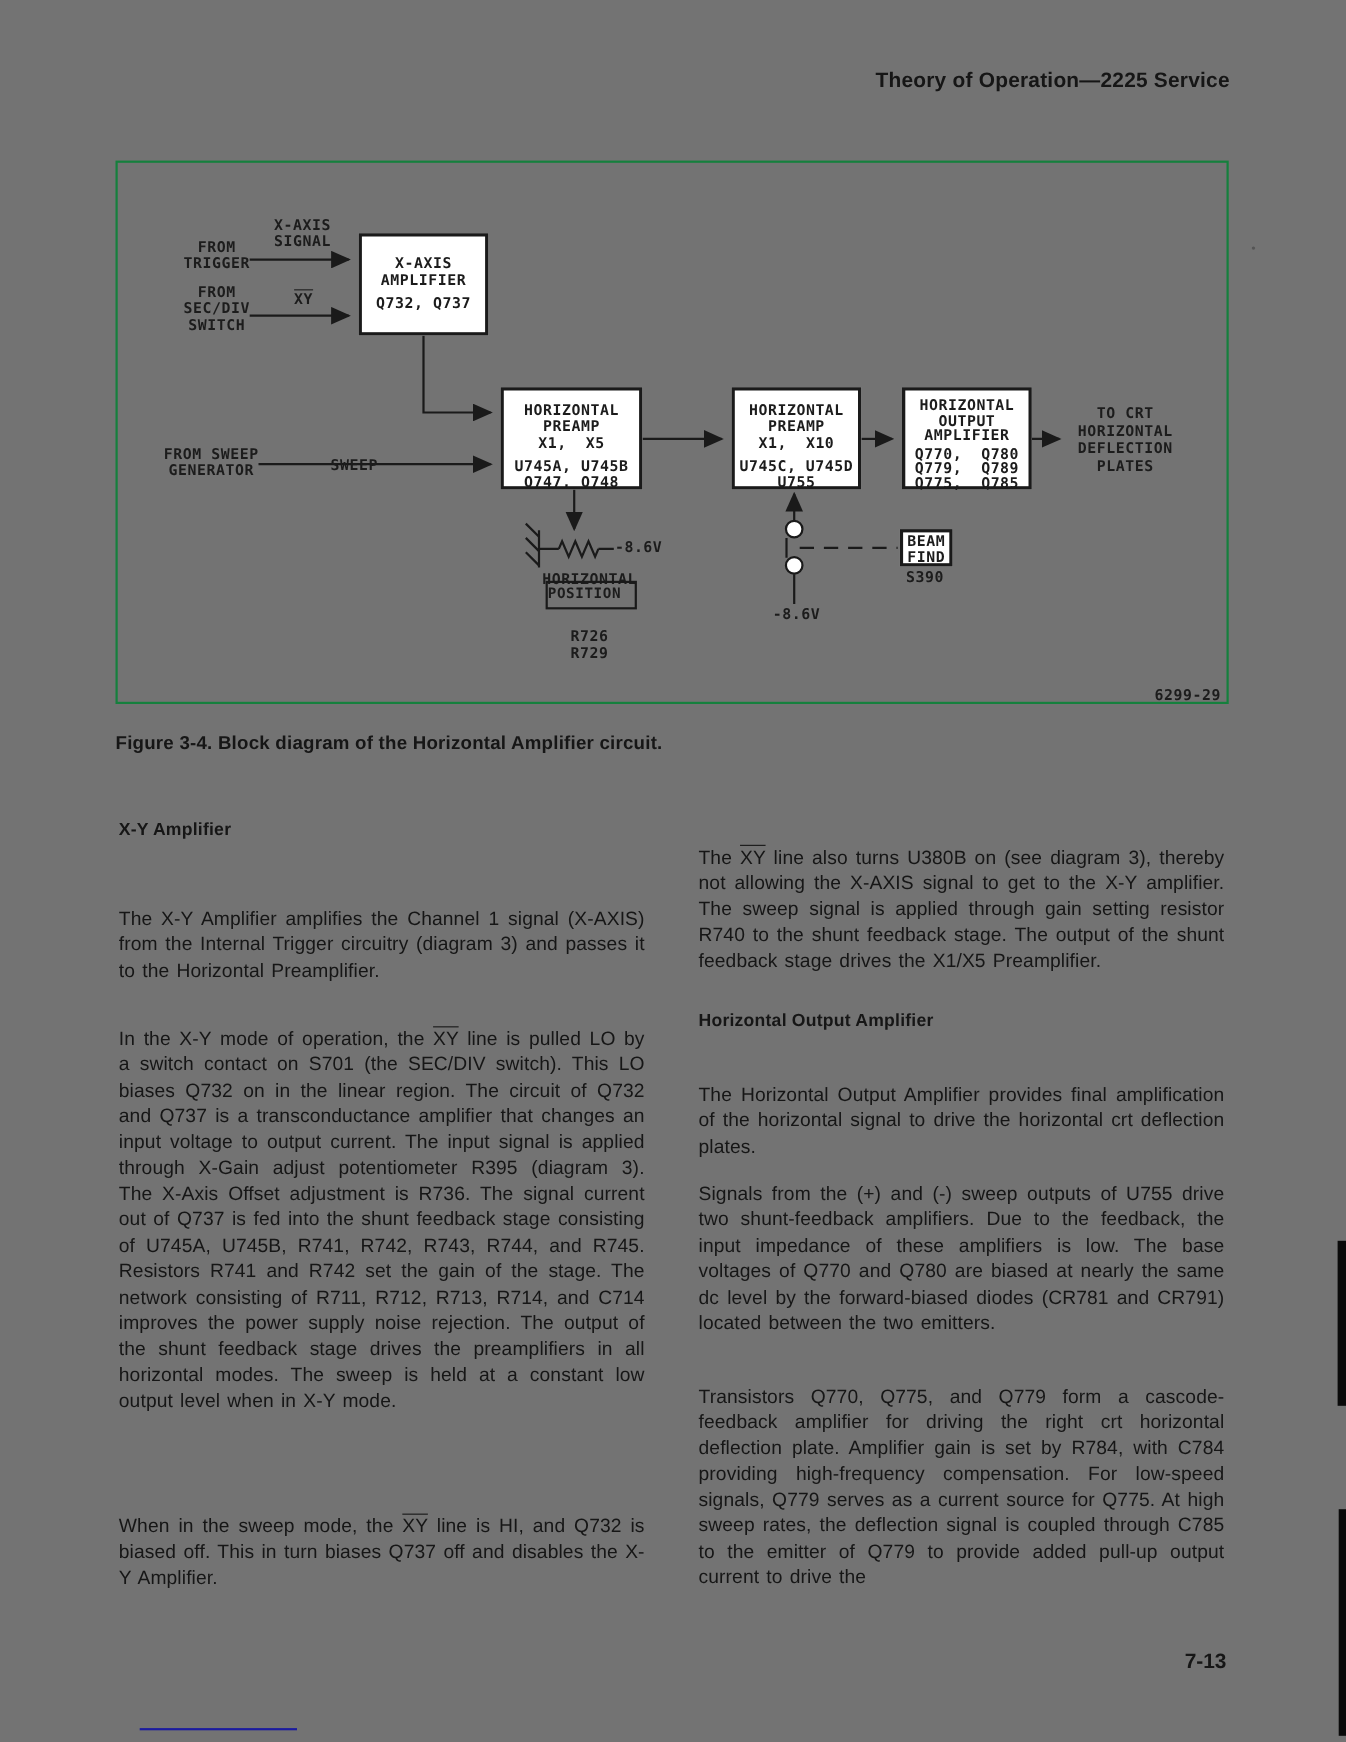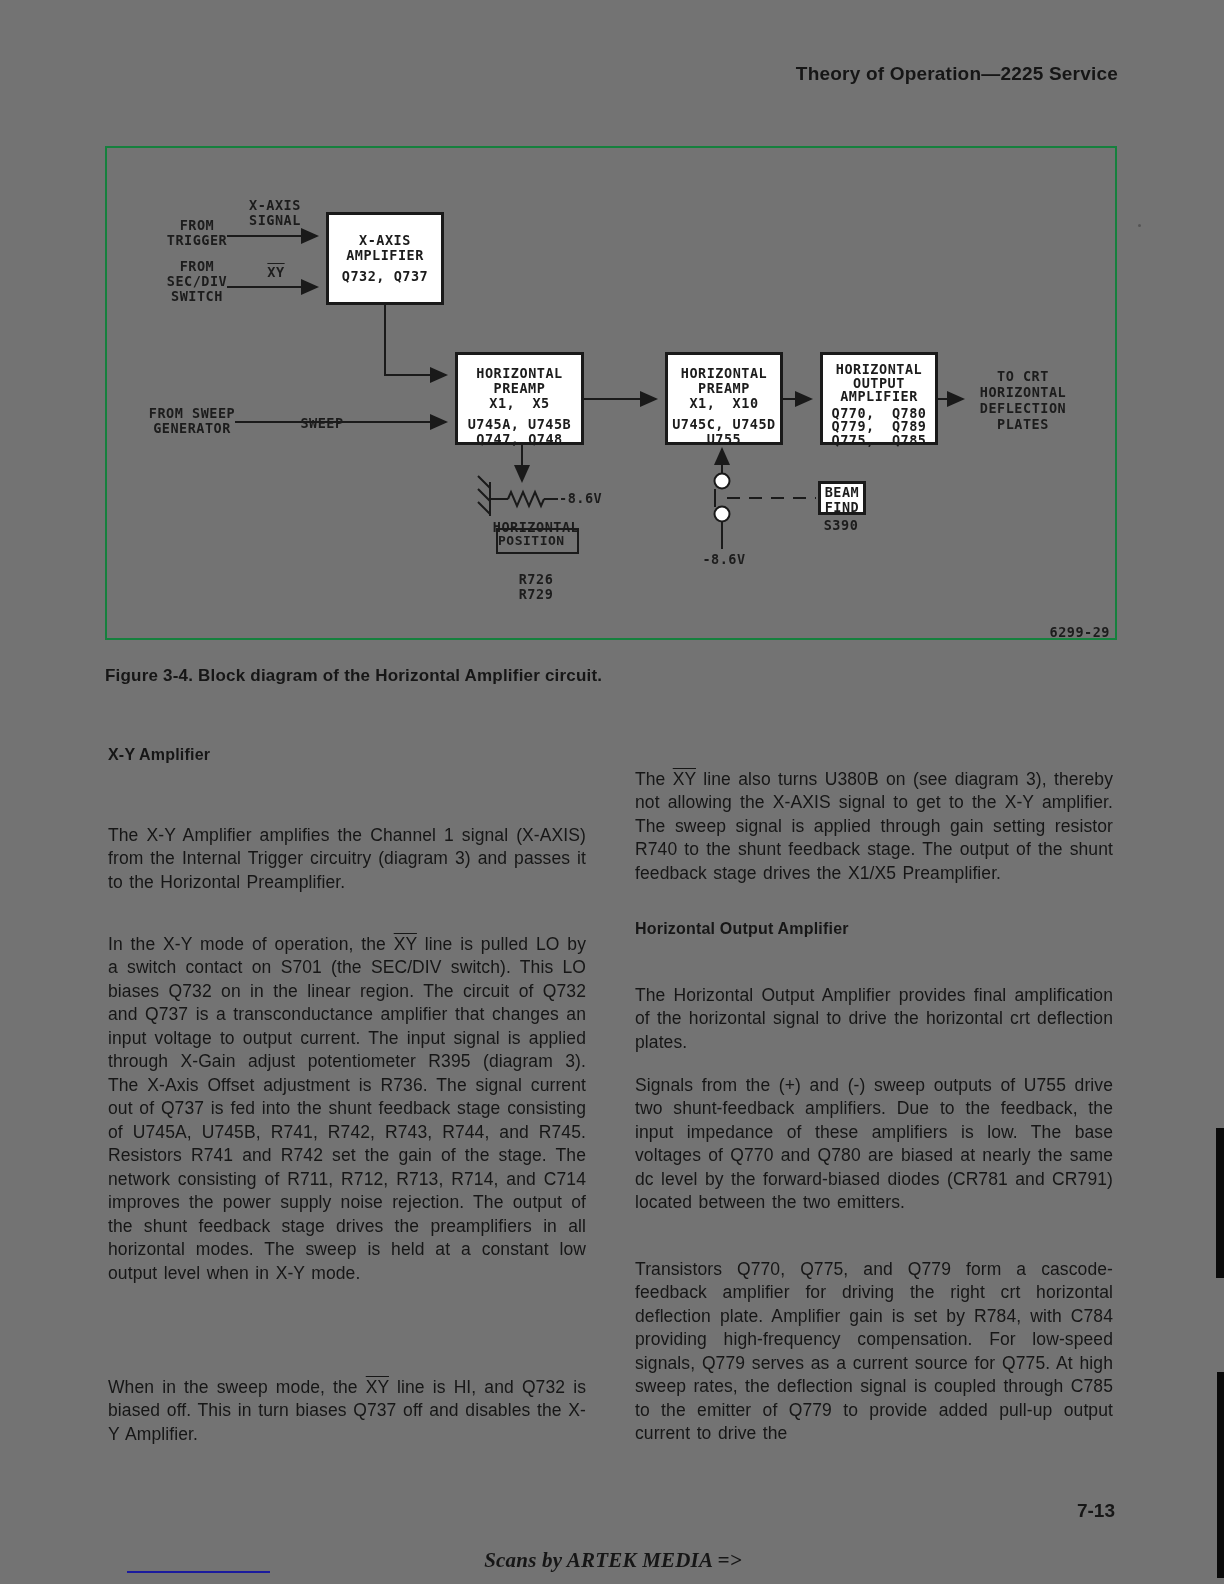--- a/index.html
+++ b/index.html
@@ -215,17 +215,16 @@
 
   <div class="h2 rh">Horizontal Output Amplifier</div>
 
   <p class="para rp2"><span>The Horizontal Output Amplifier provides final amplification of the horizontal signal to drive the horizontal crt deflection plates.</span></p>
 
   <p class="para rp3"><span>Signals from the (+) and (-) sweep outputs of U755 drive two shunt-feedback amplifiers. Due to the feedback, the input impedance of these amplifiers is low. The base voltages of Q770 and Q780 are biased at nearly the same dc level by the forward-biased diodes (CR781 and CR791) located between the two emitters.</span></p>
 
   <p class="para rp4"><span>Transistors Q770, Q775, and Q779 form a cascode-feedback amplifier for driving the right crt horizontal deflection plate. Amplifier gain is set by R784, with C784 providing high-frequency compensation. For low-speed signals, Q779 serves as a current source for Q775. At high sweep rates, the deflection signal is coupled through C785 to the emitter of Q779 to provide added pull-up output current to drive the</span></p>
 
   <div class="page-number">7-13</div>
-  <div class="scan-credit">Scans by ARTEK MEDIA =&gt;</div>
   <div class="blue-rule"></div>
   <div class="edge-bar-1"></div>
   <div class="edge-bar-2"></div>
 </div>
 
 </body></html>

